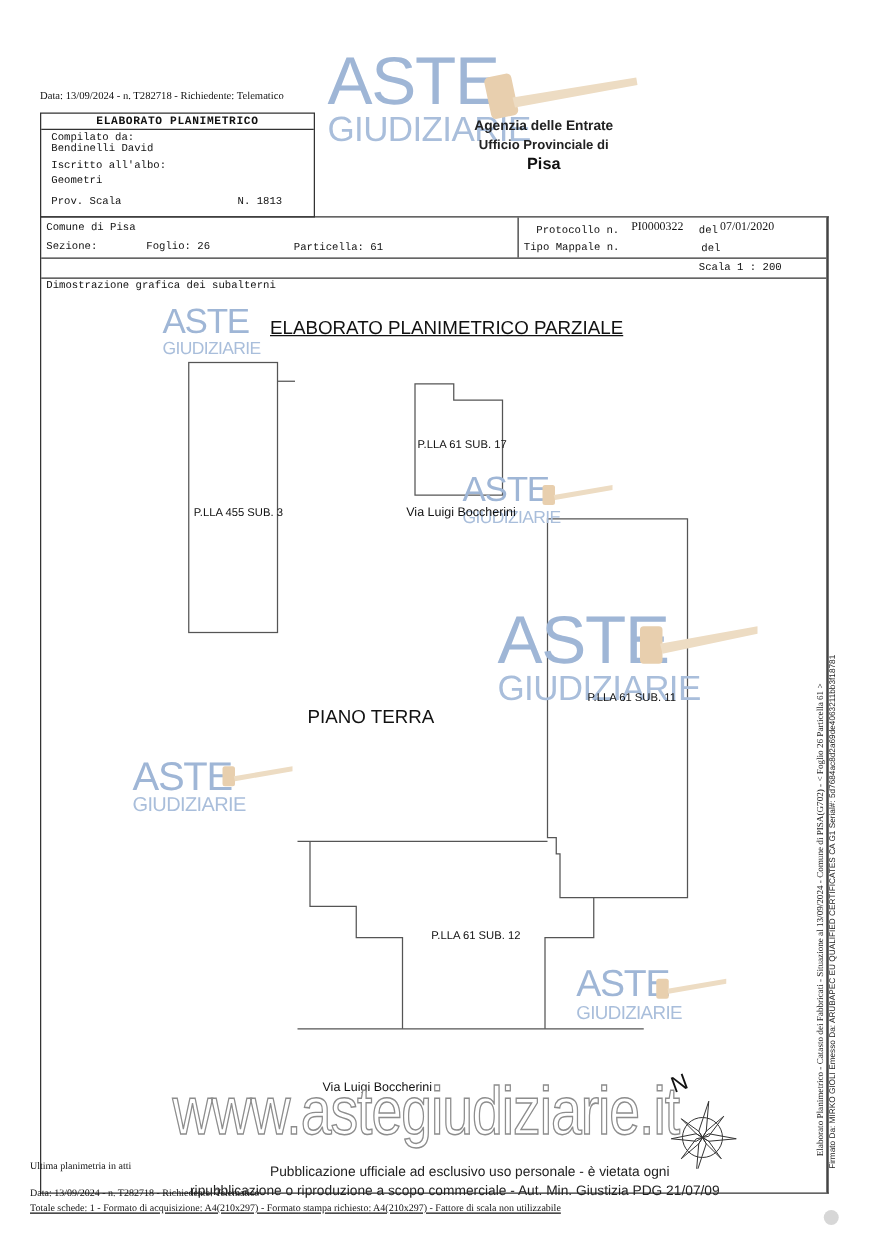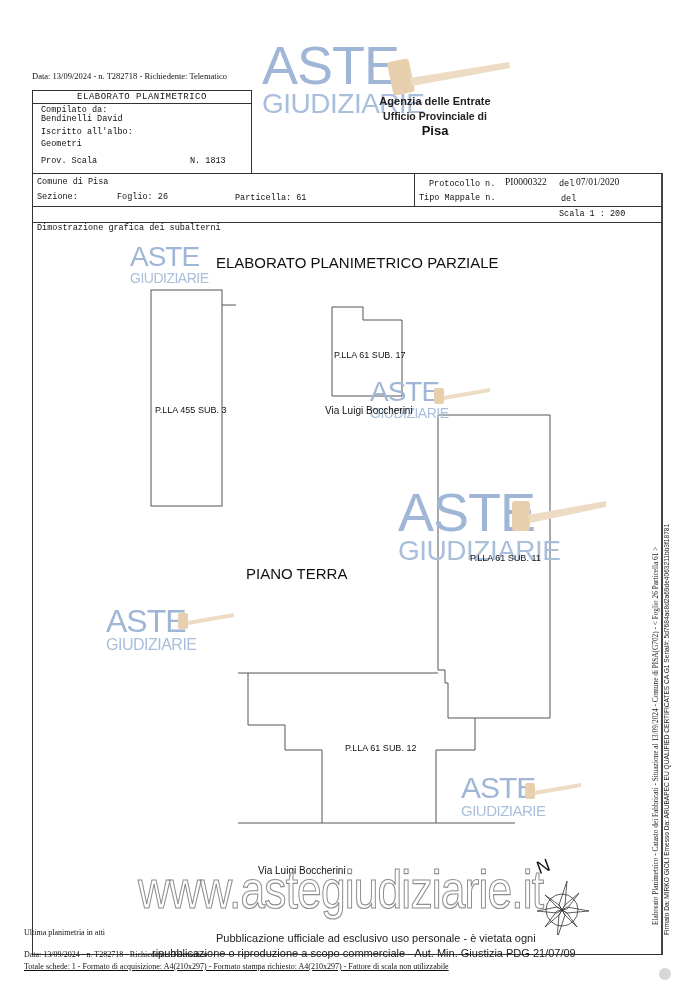--- a/index.html
+++ b/index.html
@@ -4,41 +4,41 @@
 <style>
   html, body { margin:0; padding:0; background:#ffffff; }
   body { width:700px; height:990px; position:relative; overflow:hidden; font-family:"Liberation Sans", sans-serif; color:#111; }
   .abs { position:absolute; }
   .serif { font-family:"Liberation Serif", serif; }
   .mono { font-family:"Liberation Mono", monospace; }
   .sans { font-family:"Liberation Sans", sans-serif; }
 
   .top-meta { left:32px; top:71px; font-size:8.5px; }
   .hdr-left { left:32px; top:90px; width:218px; height:82px; border:1px solid #333; border-left:1.5px solid #333; }
-  .hdr-title { position:absolute; left:0; right:0; top:0; height:12px; border-bottom:1px solid #333; text-align:center; font-size:9px; font-weight:normal; letter-spacing:.5px; line-height:12px; }
+  .hdr-title { position:absolute; left:0; right:0; top:0; height:12px; border-bottom:1px solid #333; text-align:center; font-size:9px; font-weight:bold; letter-spacing:.5px; line-height:12px; }
   .hdr-line { position:absolute; left:8px; font-size:8.5px; }
 
   .agency { left:330px; top:95px; width:210px; text-align:center; }
   .agency .a1 { font-size:11px; font-weight:bold; color:#222; }
   .agency .a2 { font-size:13px; font-weight:bold; color:#111; margin-top:1px; }
   .agency .a3 { font-size:10.5px; font-weight:bold; color:#222; margin-top:3px; }
   .agency .a4 { font-size:13px; font-weight:bold; color:#111; margin-top:1px; }
 
   .frame { left:32px; top:173px; width:628px; height:780px; border:1px solid #333; border-left:1.5px solid #333; border-right:2px solid #444; }
   .row1 { position:absolute; left:0; right:0; top:0; height:32px; border-bottom:1px solid #333; }
   .row1 .divider { position:absolute; left:381px; top:0; bottom:0; border-left:1px solid #333; }
   .row2 { position:absolute; left:0; right:0; top:33px; height:15px; border-bottom:1px solid #333; }
   .cell { position:absolute; font-size:8.5px; white-space:nowrap; }
 
   .wm { position:absolute; pointer-events:none; }
   .wm .w1 { color:#9fb6d6; font-family:"Liberation Sans", sans-serif; line-height:1; letter-spacing:-1px; }
   .wm .w2 { color:#a9bedb; font-family:"Liberation Sans", sans-serif; line-height:1; letter-spacing:-.5px; }
   .gavel { position:absolute; }
 
-  .plan-title { left:216px; top:254px; font-size:15px; color:#111; }
+  .plan-title { left:216px; top:254px; font-size:15px; color:#111;text-decoration:underline; }
   .piano { left:246px; top:565px; font-size:15px; color:#111; }
   .lbl { position:absolute; font-size:9px; color:#111; white-space:nowrap; }
   .street { position:absolute; font-size:10px; color:#111; white-space:nowrap; }
 
   .big-wm { left:138px; top:858px; font-size:54px; color:#fff; font-family:"Liberation Sans", sans-serif; letter-spacing:-1px; -webkit-text-stroke:1.2px #8d8d8d; transform:scaleX(.82); transform-origin:left top; white-space:nowrap; }
 
   .footer-l { position:absolute; font-size:8px; white-space:nowrap; }
   .pub1 { left:200px; top:932px; font-size:11px; color:#222; white-space:nowrap;padding-left:16px; }
   .pub2 { left:152px; top:947px; font-size:11px; color:#222; white-space:nowrap; }
 

